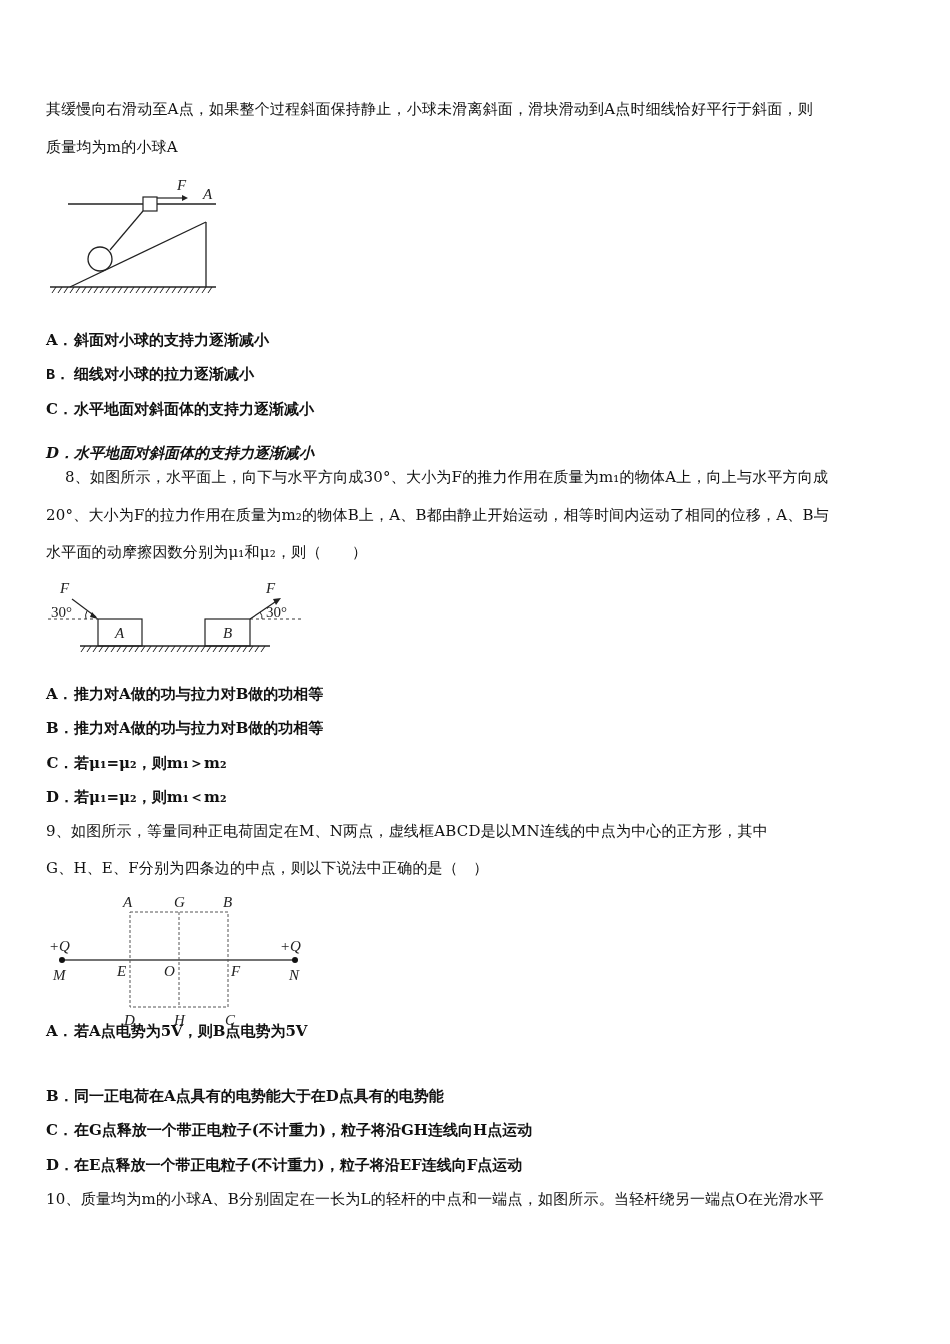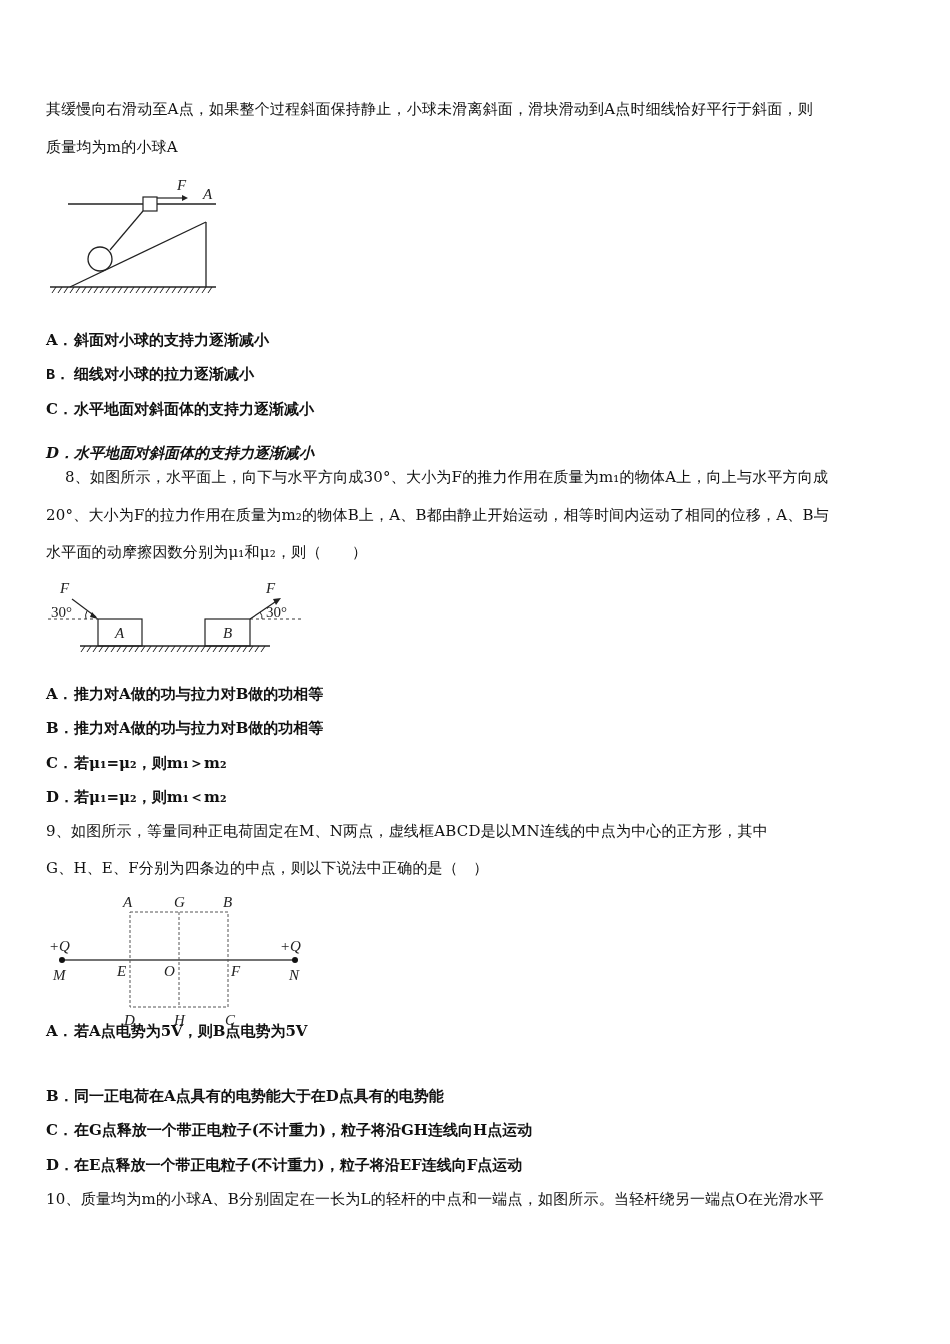--- a/index.html
+++ b/index.html
@@ -117,21 +117,21 @@
       <line x1="197" y1="77" x2="201" y2="71"></line>
     <line x1="203" y1="77" x2="207" y2="71"></line>
       <line x1="209" y1="77" x2="213" y2="71"></line>
       <line x1="215" y1="77" x2="219" y2="71"></line>
     <line x1="221" y1="77" x2="225" y2="71"></line>
   </g>
 </svg>
 
 <div class="opt" style="top:685px;"><span class="k">A．</span><span>推力对A做的功与拉力对B做的功相等</span></div>
 <div class="opt" style="top:719px;"><span class="k">B．</span><span>推力对A做的功与拉力对B做的功相等</span></div>
-<div class="opt" style="top:754px;"><span class="k">C．</span><span>若μ₁=μ₂，则m₁＞m₂</span></div>
+<div class="opt" style="top:754px;text-align:center;"><span class="k">C．</span><span>若μ₁=μ₂，则m₁＞m₂</span></div>
 <div class="opt" style="top:788px;"><span class="k">D．</span><span>若μ₁=μ₂，则m₁＜m₂</span></div>
 
 <div class="line" style="top:822px;">9、如图所示，等量同种正电荷固定在M、N两点，虚线框ABCD是以MN连线的中点为中心的正方形，其中</div>
 <div class="line" style="top:859px;">G、H、E、F分别为四条边的中点，则以下说法中正确的是（　）</div>
 
 <svg style="left:40px; top:890px;" width="270" height="145" viewBox="0 0 270 145">
   <line x1="22" y1="70" x2="255" y2="70" stroke="#444" stroke-width="1.3"></line>
   <circle cx="22" cy="70" r="3" fill="#111"></circle>
   <circle cx="255" cy="70" r="3" fill="#111"></circle>
   <rect x="90" y="22" width="98" height="95" fill="none" stroke="#555" stroke-width="1" stroke-dasharray="3,2"></rect>

